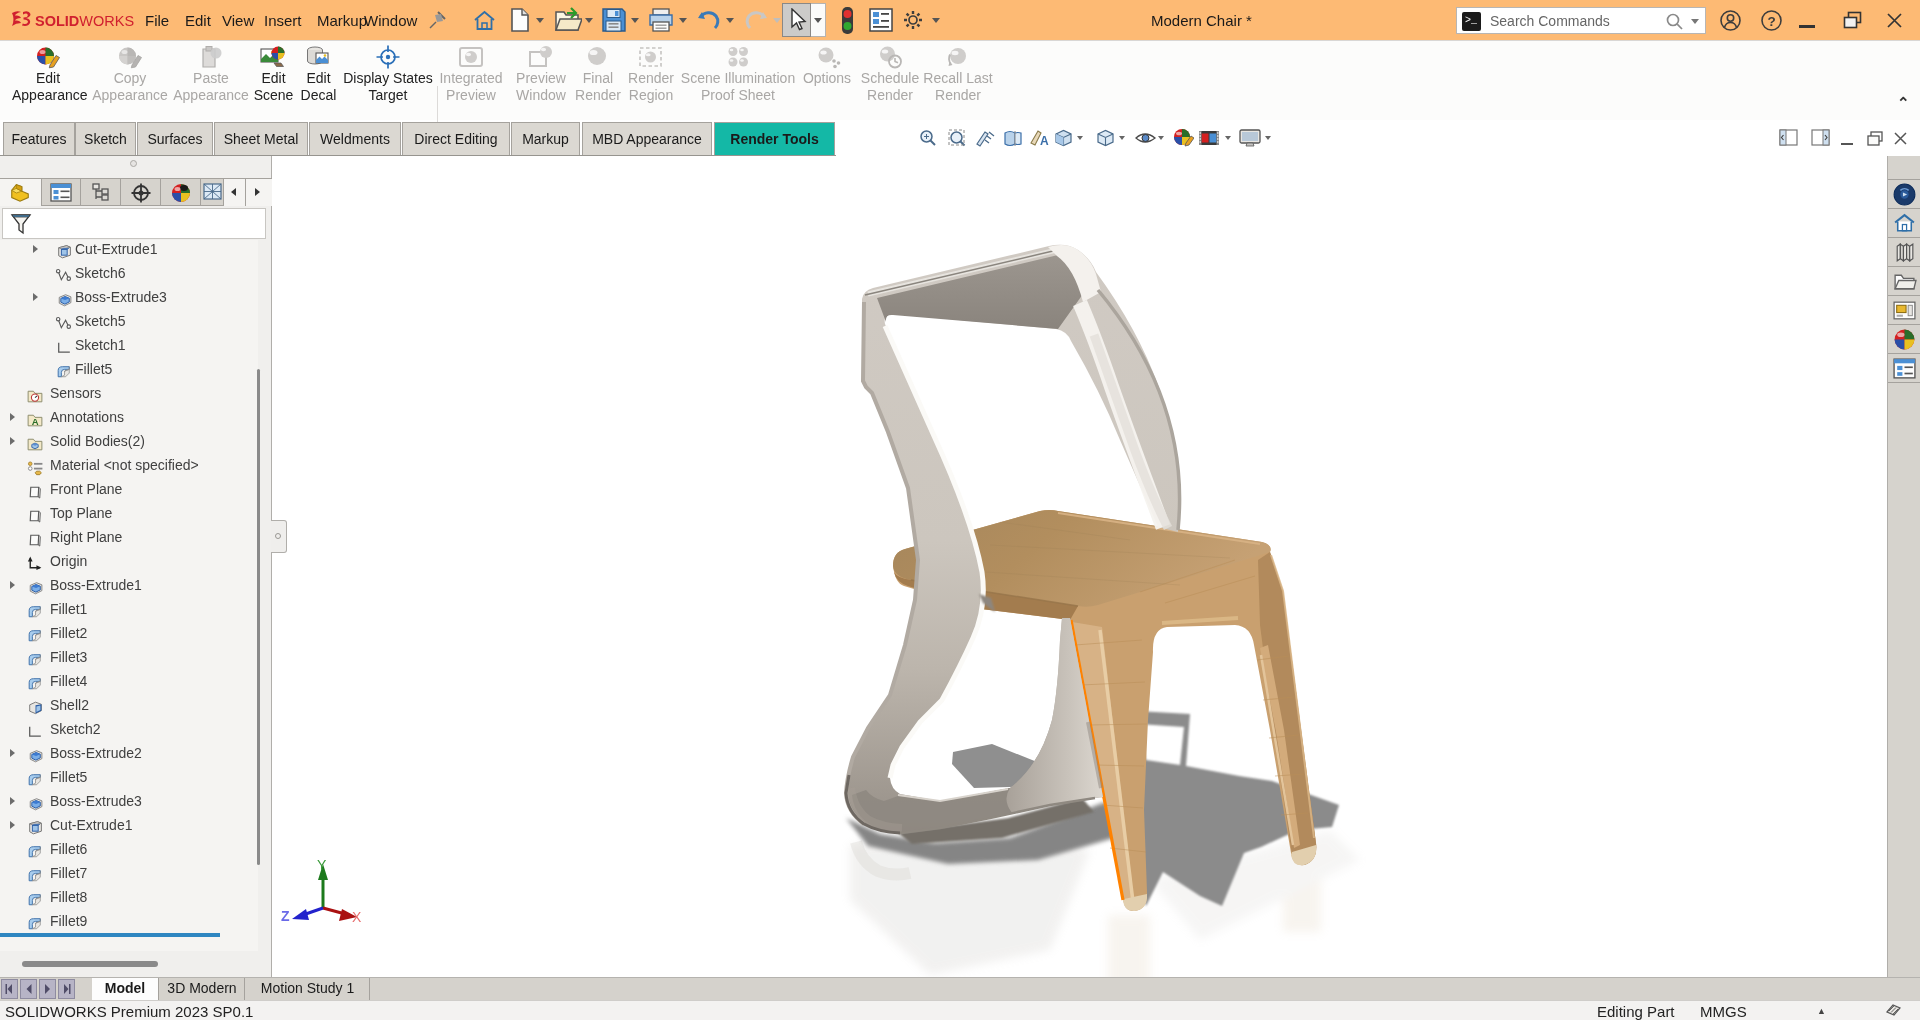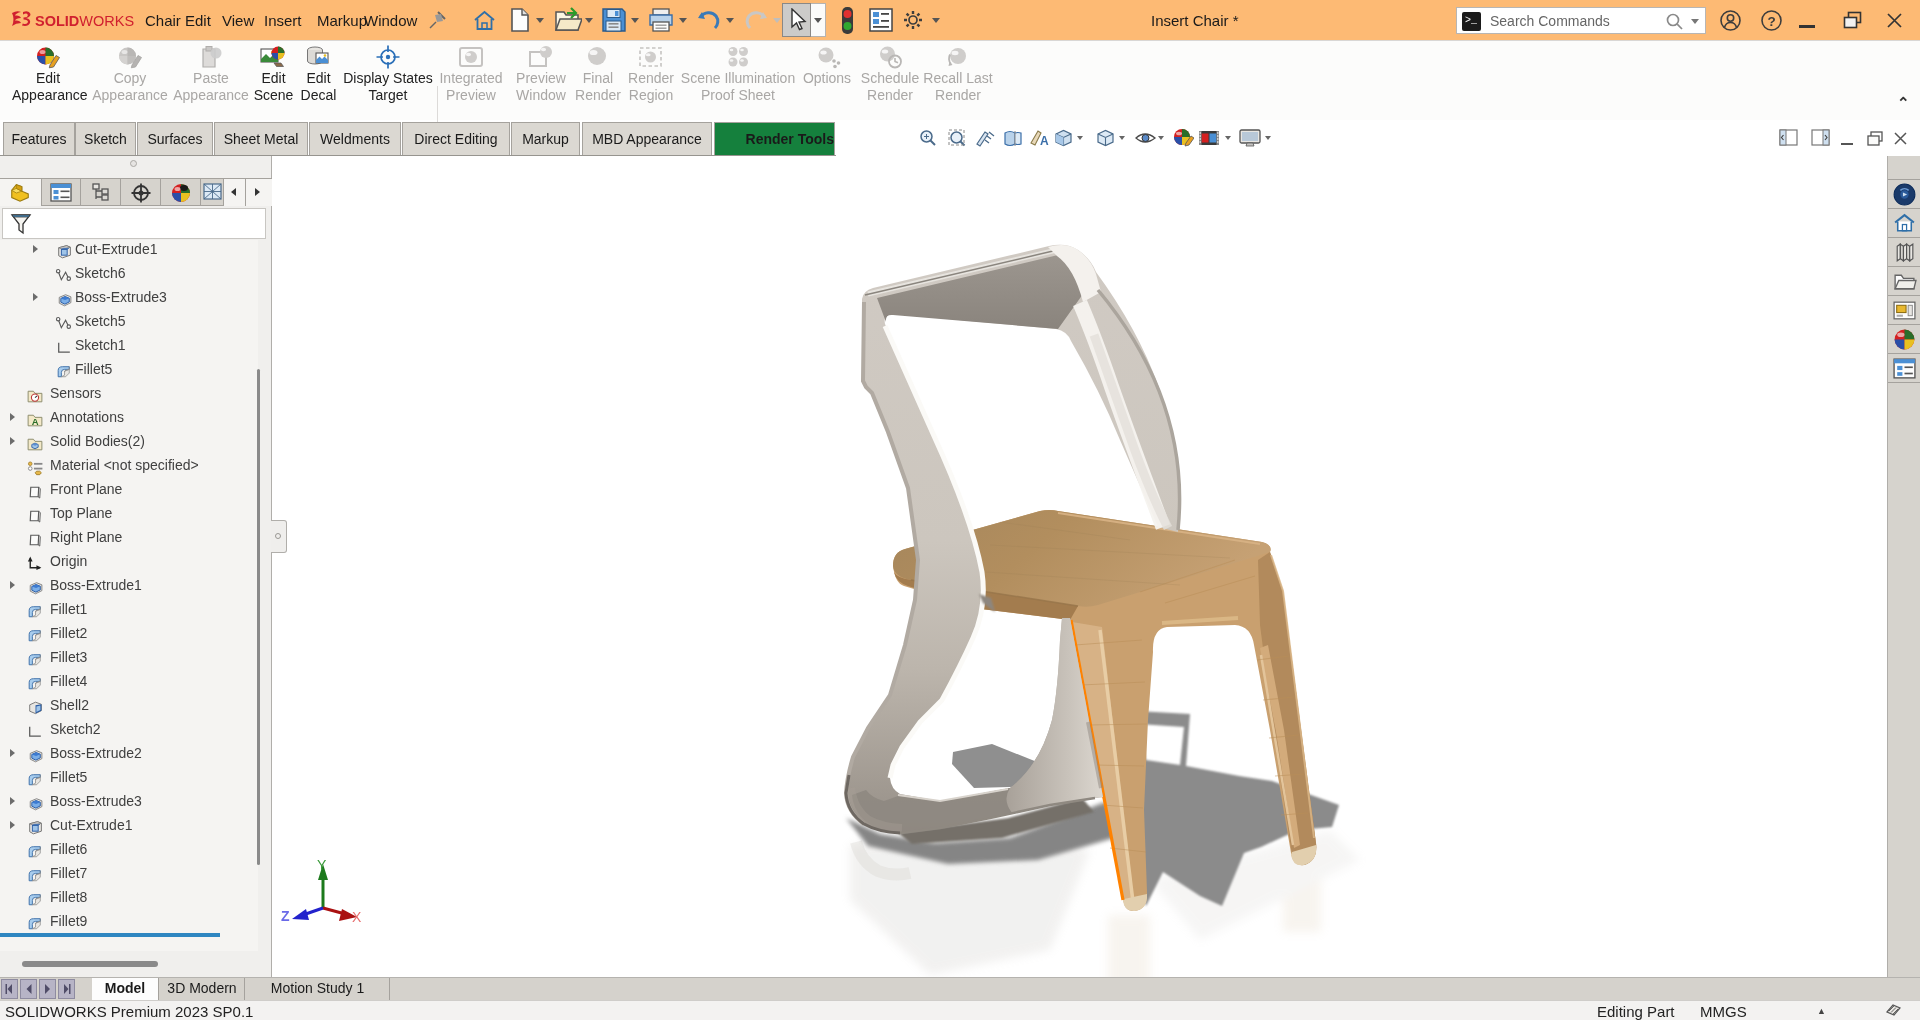--- a/index.html
+++ b/index.html
@@ -8,21 +8,21 @@
   background:#fdba74; border-bottom:1px solid #d9d7d5; }
 #menus span { position:absolute; top:12px; font-size:15px; color:#1a1a1a;}
 #doctitle { position:absolute; left:1151px; top:12px; font-size:15px; color:#1a1a1a; }
 #searchbox { position:absolute; left:1456px; top:7px; width:250px; height:27px;
   background:#fff; border:1px solid #b8b6b4; }
 #ribbon { position:absolute; left:0; top:41px; width:1920px; height:79px; background:#fcfcfb; }
 .rbtn { position:absolute; top:70px; text-align:center; font-size:14px; color:#222; line-height:17px;}
 .rbtn.dis { color:#a9a7a5; }
 .ctab { position:absolute; top:122px; height:34px; background:#dbd8d2; border:1px solid #a5a29d;
   border-bottom:none; font-size:14px; color:#1a1a1a; text-align:center; padding-top:8px; }
-.ctab.active { background:#15803d; font-weight:bold;text-align:right; }
+.ctab.active { background:#14b8a6; font-weight:bold; }
 #leftpanel { position:absolute; left:0; top:156px; width:272px; height:821px; background:#f0efed; border-right:1px solid #b0aeaa;}
 .lptab { position:absolute; top:0; height:27px; border-right:1px solid #a5a29d; }
 .lptab.active { background:#f5f4f2; }
 .trow { position:absolute; height:24px; line-height:24px; white-space:nowrap; font-size:14px; color:#404040;}
 .tarrow { position:absolute; width:0; height:0; border-left:5px solid #6c6c6c; border-top:4.5px solid transparent; border-bottom:4.5px solid transparent; top:8px; }
 .tptab { position:absolute; left:0; width:33px; height:29px; border-bottom:1px solid #a5a29d; }
 .btab { position:absolute; top:978px; height:22px; background:#d5d2cc; border-right:1px solid #a5a29d;
   font-size:14px; color:#1a1a1a; text-align:center; padding-top:2px;}
 .btab.active { background:#fdfdfd; font-weight:bold; }
 .navbtn { position:absolute; top:979px; width:17px; height:20px; background:#b7b4c6; border:1px solid #8e8ba0;}
@@ -31,35 +31,35 @@
 </style></head><body>
 <div id="titlebar">
     <svg class="abs" style="left:11px;top:10px" width="130" height="22" viewBox="0 0 130 22">
 <g fill="#d0202f">
  <path d="M1 3 Q6 0 10 2 Q5 3 4 5.5 Q9 5 10 8 Q5 8 4 10.5 Q9 10 10 13 Q5 13 1 16 Q4 9 1 3 Z"></path>
  <path d="M12 2 Q18 0 19.5 4 Q19.5 7 15 8 Q20 9 19 13 Q17 17 11 15.5 L11.8 13.5 Q16 15 17 12 Q17 9.5 12.5 9.5 L12.5 7.5 Q17 7.5 16.8 5 Q16 2.5 12 4.5 Z"></path>
 </g>
 <text x="24" y="15.5" font-size="14.5" font-weight="bold" fill="#d0202f" font-family="Liberation Sans">SOLID<tspan font-weight="normal">WORKS</tspan></text>
     </svg>
     <div id="menus">
-      <span style="left:145px">Chair</span>
+      <span style="left:145px">File</span>
       <span style="left:185px">Edit</span>
       <span style="left:222px">View</span>
       <span style="left:264px">Insert</span>
       <span style="left:317px">Markup</span>
       <span style="left:364px">Window</span>
     </div>
     <svg class="abs" style="left:427px;top:10px" width="20" height="20" viewBox="0 0 20 20">
       <g stroke="#666" stroke-width="1.5" fill="none">
 <path d="M11 2 L18 9" stroke-width="2"></path>
 <path d="M8 5 L14 4 L16 11 L10 12 Z" fill="#999" stroke="none"></path>
 <path d="M9 12 L3 18"></path>
 </g>
     </svg>
-    <div id="doctitle">Insert Chair *</div>
+    <div id="doctitle">Modern Chair *</div>
     <div id="searchbox">
 <div class="abs" style="left:5px;top:4px;width:19px;height:19px;background:#1b1b1b;border-radius:2px;color:#fff;font-size:10px;text-align:left;padding-left:3px;line-height:18px;font-family:'Liberation Mono',monospace;">&gt;_</div>
 <div class="abs" style="left:33px;top:5px;font-size:14px;color:#666;">Search Commands</div>
       <svg class="abs" style="left:208px;top:4px" width="20" height="20" viewBox="0 0 20 20">
         <circle cx="8" cy="8" r="5.5" fill="none" stroke="#8a8a8a" stroke-width="1.7"></circle>
         <line x1="12.2" y1="12.2" x2="17" y2="17" stroke="#8a8a8a" stroke-width="1.7"></line>
       </svg>
       <div class="abs" style="left:234px;top:11px;width:0;height:0;border-top:5px solid #777;border-left:4px solid transparent;border-right:4px solid transparent;"></div>
     </div>
     <svg class="abs" style="left:1719px;top:9px" width="23" height="23" viewBox="0 0 23 23">
@@ -965,21 +965,21 @@
 <div class="navbtn" style="left:39px"></div>
 <svg class="abs" style="left:39px;top:979px" width="17" height="20" viewBox="0 0 17 20">
     <path d="M6 5 L11 10 L6 15 Z" fill="#504d68"></path>
   </svg>
 <div class="navbtn" style="left:58px"></div>
 <svg class="abs" style="left:58px;top:979px" width="17" height="20" viewBox="0 0 17 20">
     <path d="M6 5 L10.5 10 L6 15 Z M11 5 L12.5 5 L12.5 15 L11 15 Z" fill="#504d68"></path>
   </svg>
 <div class="btab active" style="left:92px;width:67px">Model</div>
 <div class="btab" style="left:160px;width:85px">3D Modern</div>
-<div class="btab" style="left:246px;width:144px">Motion Study 1</div>
+<div class="btab" style="left:246px;width:124px">Motion Study 1</div>
 <div id="statusbar">
 <span style="left:5px">SOLIDWORKS Premium 2023 SP0.1</span>
 <span style="left:1597px">Editing Part</span>
 <span style="left:1700px">MMGS</span>
 <span style="left:1817px;font-size:9px;color:#444;top:5px">▲</span>
   </div>
 <svg class="abs" style="left:1884px;top:1001px" width="18" height="18" viewBox="0 0 18 18">
     <path d="M3 11 L9 4 L16 7 L10 14 Z" fill="#e8e6e2" stroke="#555" stroke-width="1.2"></path>
 <path d="M5 10 L10 5 M7 11.5 L12 6.5 M9 13 L14 8" stroke="#555" stroke-width="0.9" fill="none"></path>
   </svg>

